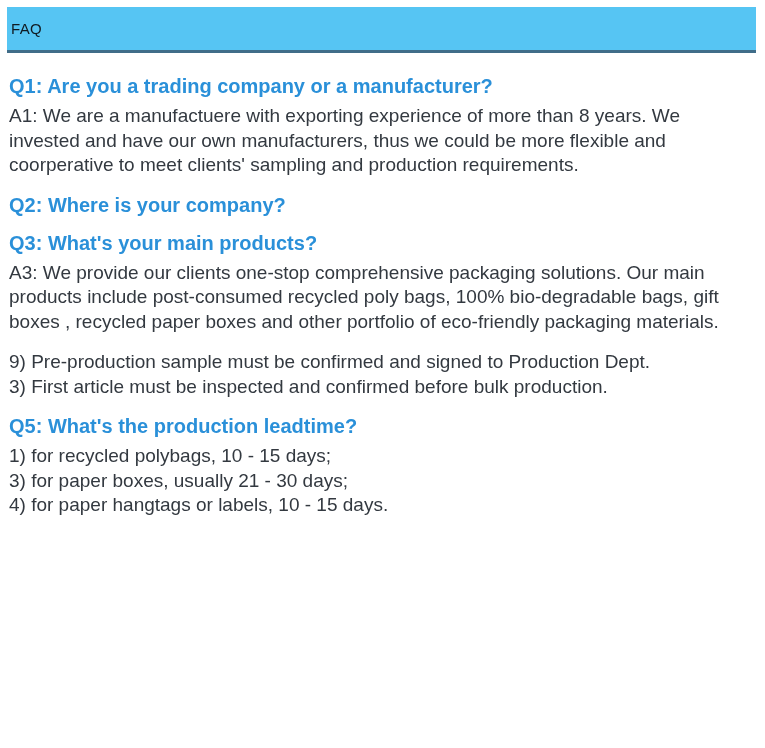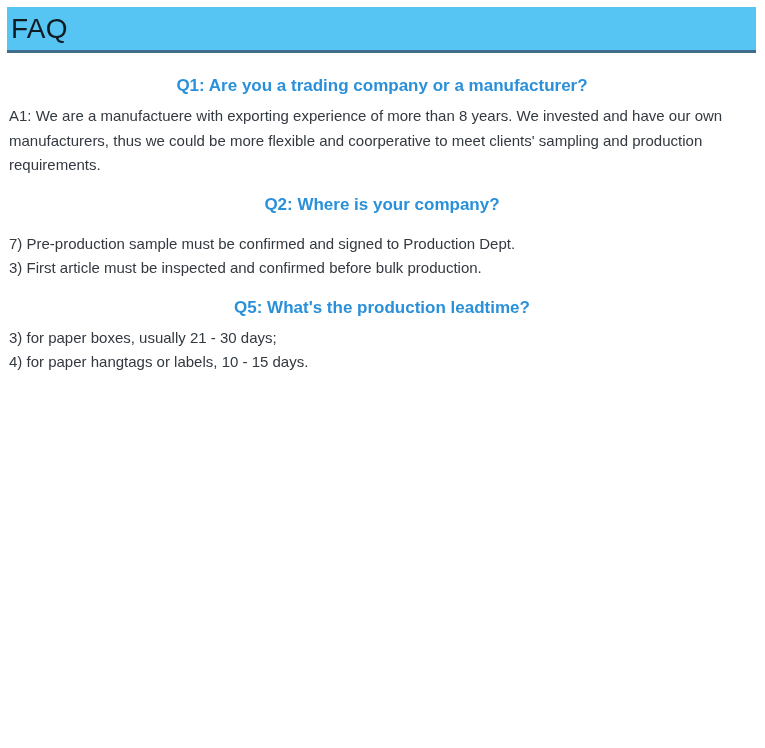--- a/index.html
+++ b/index.html
@@ -26,41 +26,40 @@
     margin: 7px 9px 0 7px;
     height: 46px;
     background: var(--header-bg);
     border-bottom: 3px solid var(--header-border);
     display: flex;
     align-items: center;
     padding-left: 4px;
   }
   .faq-header h1 {
     margin: 0;
-    font-size: 28px;
+    font-size: 15px;
     font-weight: 400;
     letter-spacing: 0.3px;
     color: var(--header-text);
   }
   .faq-body {
     padding: 0 10px 14px 9px;
   }
   .faq-item { margin-top: 16px; }
   .faq-item:first-child { margin-top: 22px; }
   .question {
     margin: 0 0 7px 0;
-    font-size: 17px;
+    font-size: 20px;
     font-weight: 700;
     line-height: 22px;
     color: var(--question-color);
-    text-align: center;
   }
   .answer-line {
     margin: 0;
-    font-size: 15px;
+    font-size: 19px;
     line-height: 24.5px;
     color: var(--answer-color);
   }
 </style>
 </head>
 <body>
 
 <div class="page">
 
   <header class="faq-header">
@@ -72,27 +71,30 @@
     <section class="faq-item">
       <h2 class="question">Q1: Are you a trading company or a manufacturer?</h2>
       <p class="answer-line">A1: We are a manufactuere with exporting experience of more than 8 years. We invested and have our own manufacturers, thus we could be more flexible and coorperative to meet clients' sampling and production requirements.</p>
     </section>
 
     <section class="faq-item">
       <h2 class="question">Q2: Where is your company?</h2>
     </section>
 
     <section class="faq-item">
+      <h2 class="question">Q3: What's your main products?</h2>
+      <p class="answer-line">A3: We provide our clients one-stop comprehensive packaging solutions. Our main products include post-consumed recycled poly bags, 100% bio-degradable bags, gift boxes , recycled paper boxes and other portfolio of eco-friendly packaging materials.</p>
     </section>
 
     <section class="faq-item">
-      <p class="answer-line">7) Pre-production sample must be confirmed and signed to Production Dept.</p>
+      <p class="answer-line">9) Pre-production sample must be confirmed and signed to Production Dept.</p>
       <p class="answer-line">3) First article must be inspected and confirmed before bulk production.</p>
     </section>
 
     <section class="faq-item">
       <h2 class="question">Q5: What's the production leadtime?</h2>
+      <p class="answer-line">1) for recycled polybags, 10 - 15 days;</p>
       <p class="answer-line">3) for paper boxes, usually 21 - 30 days;</p>
       <p class="answer-line">4) for paper hangtags or labels, 10 - 15 days.</p>
     </section>
 
   </main>
 </div>
 
 </body></html>

